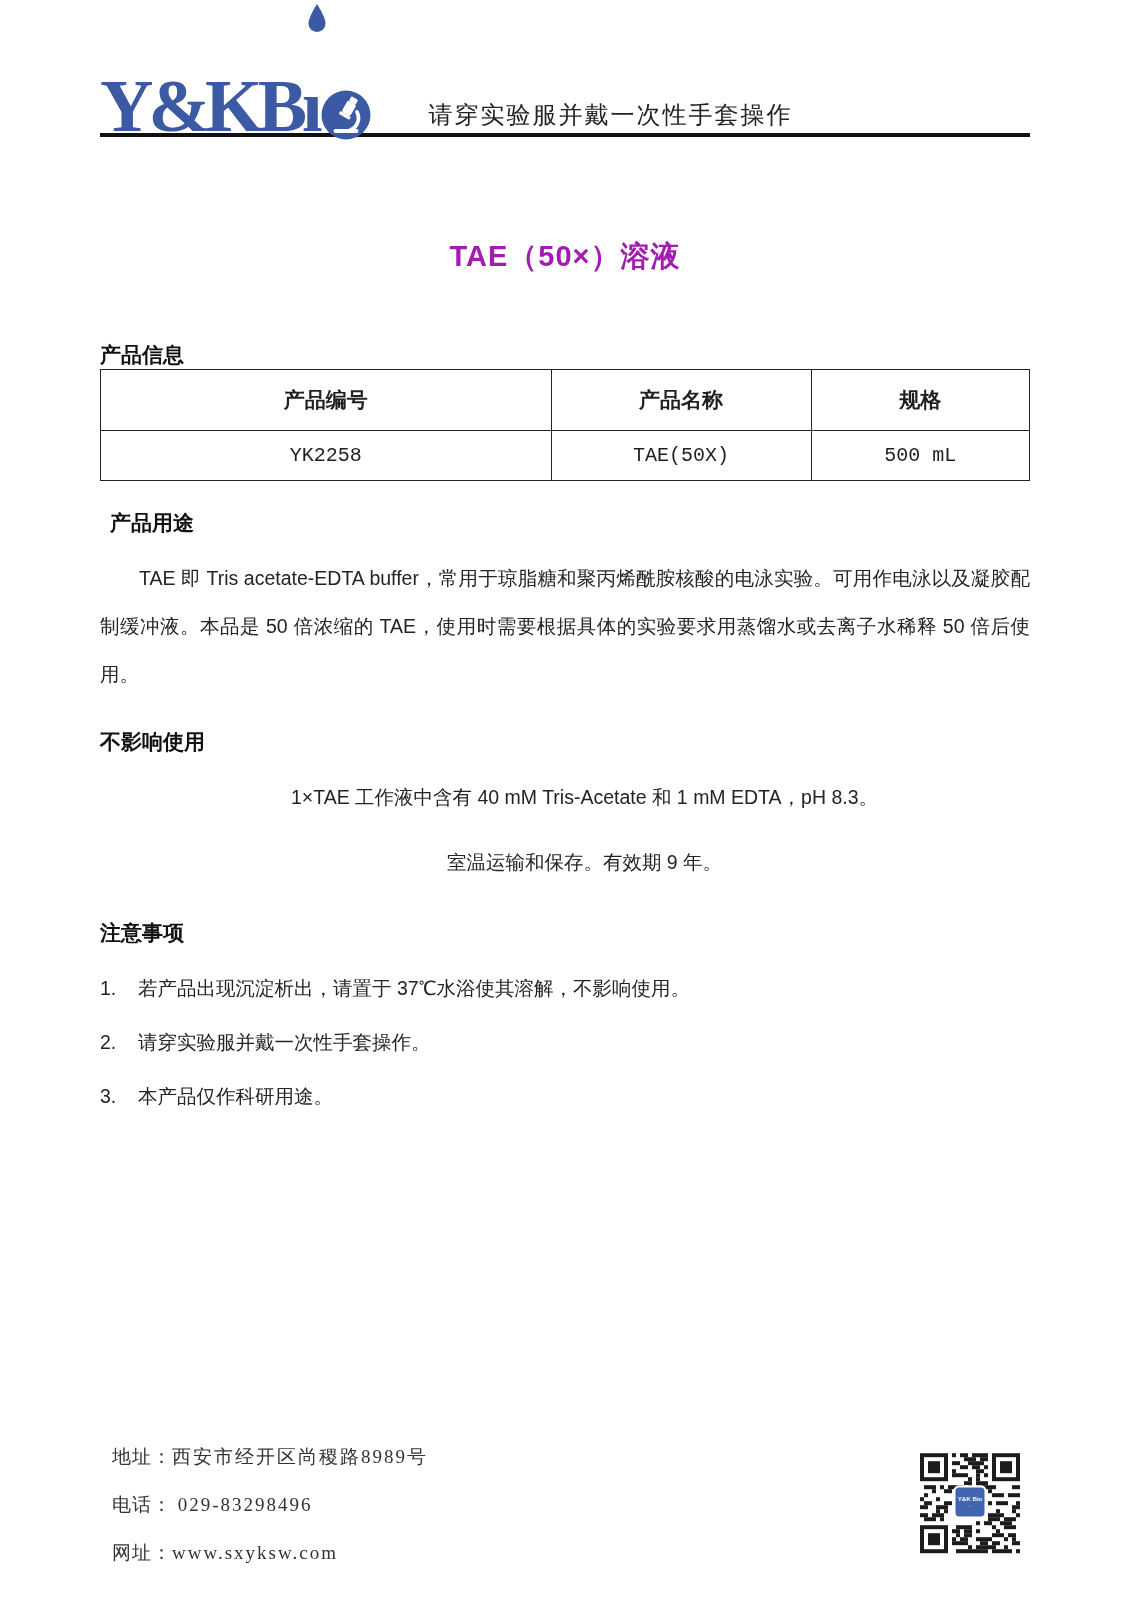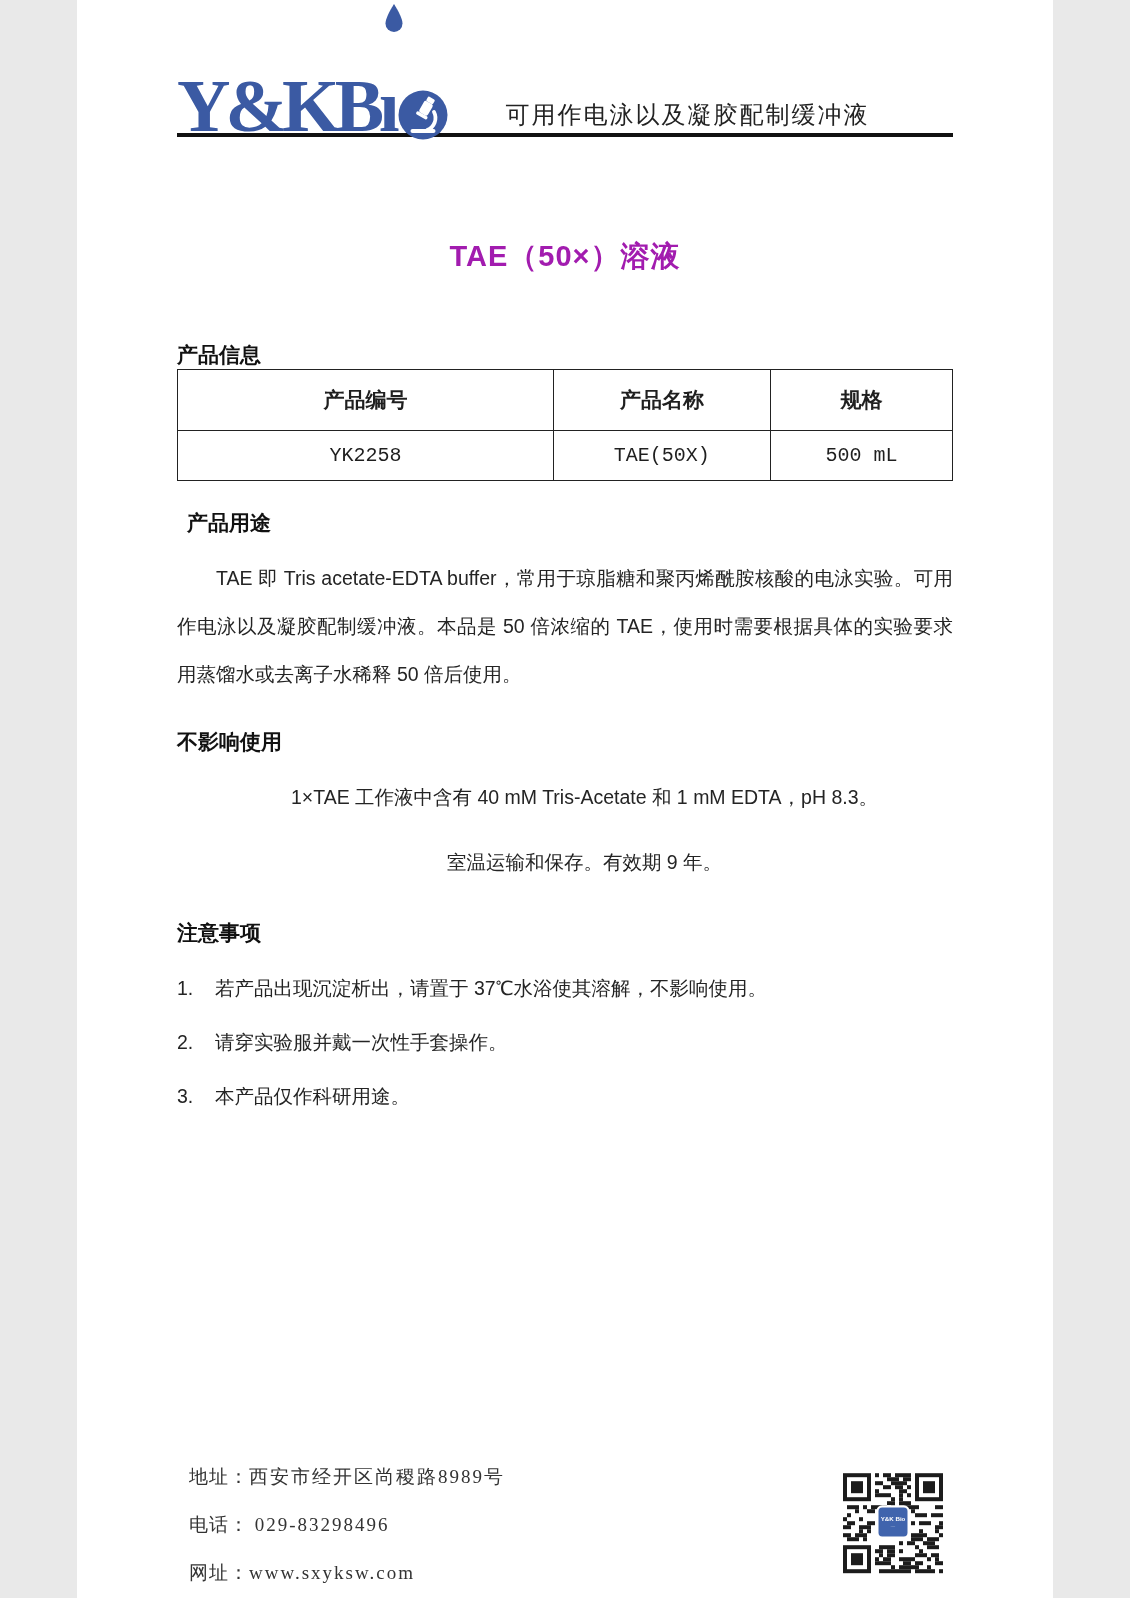--- a/index.html
+++ b/index.html
@@ -1,19 +1,19 @@
 <!DOCTYPE html>
 <html><head>
 <meta charset="utf-8">
 <style>
   * { margin: 0; padding: 0; box-sizing: border-box; }
   html, body { background: #e9e9e9; }
   body { font-family: "Liberation Sans", sans-serif; }
   .page {
-    width: 976px; height: 1598px;
+    width: 1130px; height: 1598px;
     margin: 0 auto;
     background: #ffffff;
     position: relative;
     padding: 0 100px;
     color: #1f1f1f;
     overflow: hidden;
   }
 
   
   .header { padding-top: 76px; }
@@ -120,21 +120,21 @@
   }
   .note-num {
     width: 38px;
     flex: 0 0 38px;
     font-family: "Liberation Sans", sans-serif;
   }
 
   
   .footer {
     position: absolute;
-    left: 112px; right: 100px; bottom: 12px;
+    left: 112px; right: 100px; bottom: 32px;
     font-family: "Liberation Serif", serif;
   }
   .footer-line {
     font-size: 19px;
     color: #333;
     margin-top: 22px;
     letter-spacing: 1px;
   }
   .footer-line .f-val { letter-spacing: 2px; }
   .qr-wrap {
@@ -160,21 +160,21 @@
           <circle cx="24" cy="24" r="23.5" fill="#3b5aa3"></circle>
           <g transform="rotate(30 24 22)">
             <rect x="20.5" y="5.5" width="7.5" height="5" rx="1.2" fill="#fff"></rect>
             <rect x="19.5" y="10.5" width="9.5" height="12.5" rx="2" fill="#fff"></rect>
             <rect x="18.2" y="23" width="12" height="3.2" rx="1.4" fill="#fff"></rect>
           </g>
           <path d="M34.5 21 a12.5 12.5 0 0 1 -6.5 17.5" stroke="#fff" stroke-width="3.6" fill="none" stroke-linecap="round"></path>
           <rect x="12" y="37.5" width="24" height="3.8" rx="1.9" fill="#fff"></rect>
         </svg>
       </div>
-      <div class="company-name">可用作电泳以及凝胶配制缓冲液</div>
+      <div class="company-name">请穿实验服并戴一次性手套操作</div>
     </div>
     <div class="header-rule"></div>
   </div>
 
   <div class="doc-title">TAE（50×）溶液</div>
 
   <div class="section-heading h-product-info">产品信息</div>
 
   <table class="product-table">
     <colgroup>

